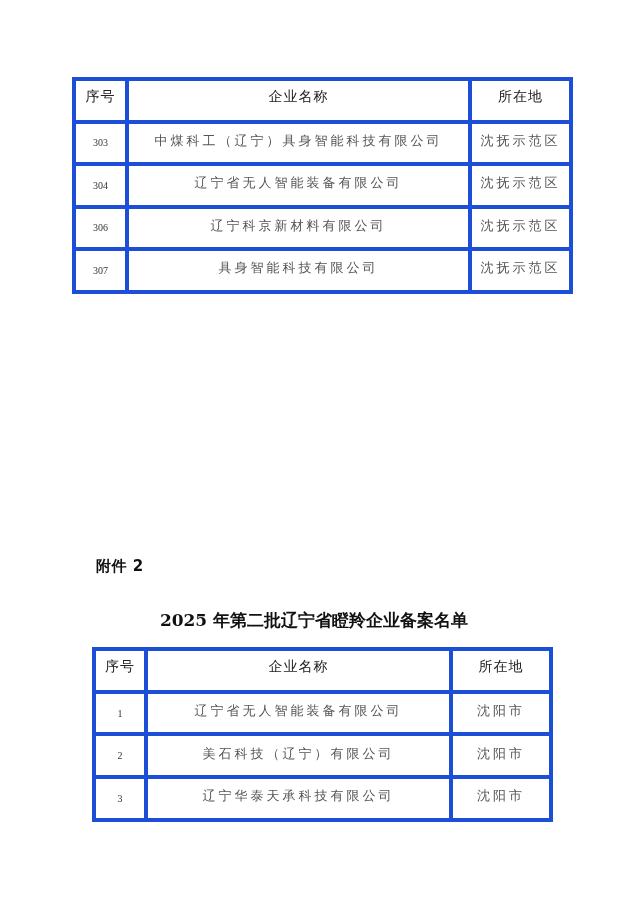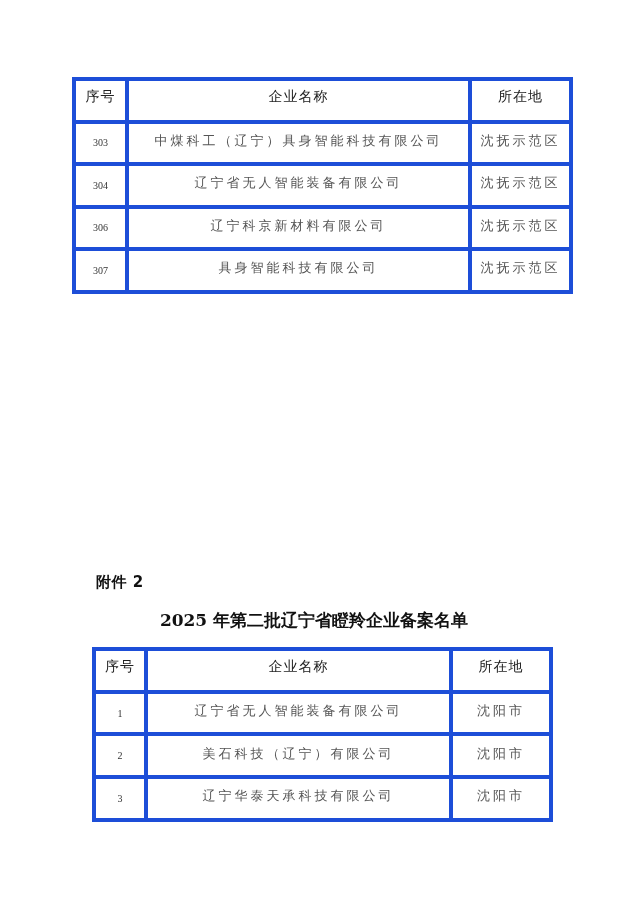--- a/index.html
+++ b/index.html
@@ -70,21 +70,21 @@
     }
     #table2 col.c1 { width: 52px; }
     #table2 col.c2 { width: 305px; }
     #table2 col.c3 { width: 100px; }
     #table2 tr { height: 42.7px; }
     #table2 th { padding-bottom: 6px; }
 
     .attachment-label {
       position: absolute;
       left: 96px;
-      top: 573px;
+      top: 557px;
       font-family: "DejaVu Sans", "Liberation Sans", sans-serif;
       font-weight: bold;
       font-size: 15px;
       color: #111;
       letter-spacing: 0.5px;
     }
     .doc-title {
       position: absolute;
       left: 0;
       width: 640px;

